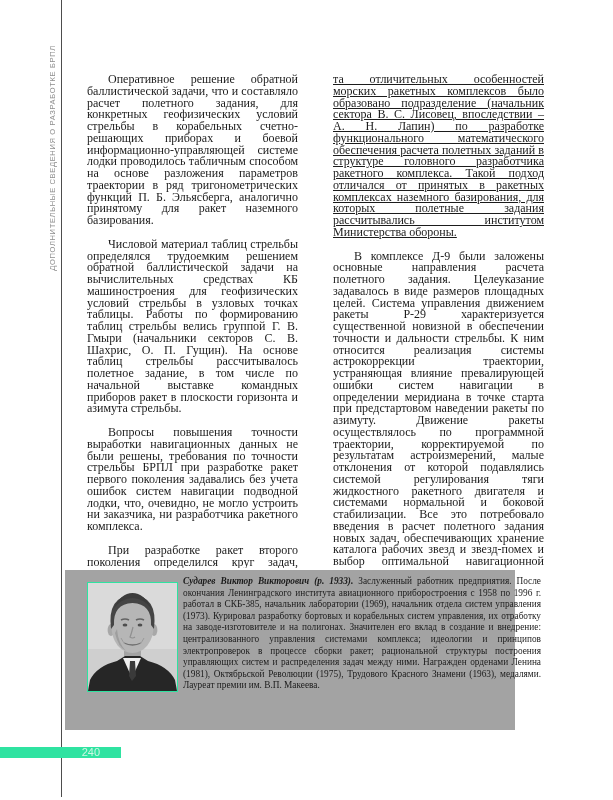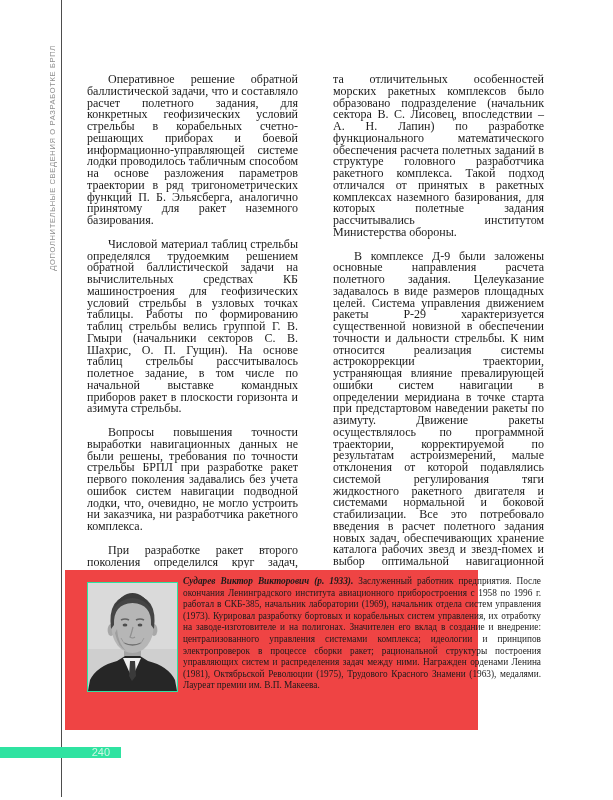--- a/index.html
+++ b/index.html
@@ -10,33 +10,33 @@
   .vrule{position:absolute;left:61px;top:0;width:1px;height:797px;background:#4d4d4d;}
 
   .sidebar-caption{position:absolute;left:52px;top:158px;transform:translate(-50%,-50%) rotate(-90deg);
        transform-origin:center;white-space:nowrap;font-family:"Liberation Sans",sans-serif;
        font-size:7.6px;letter-spacing:0.6px;color:#8d8d8d;}
 
   .columns{position:absolute;left:75px;top:62px;width:482px;height:506px;display:flex;gap:11px;}
   .col{width:235px;height:506px;overflow:hidden;}
   .col p{margin:12px;text-indent:21px;font-size:12px;line-height:11.75px;text-align:justify;
        hyphens:auto;-webkit-hyphens:auto;}
-  .col-right p:first-child{text-indent:0;}
+  .col-right p:first-child{text-indent:0;text-decoration:underline;}
 
-  .bio-box{position:absolute;left:65px;top:570px;width:413px;height:160px;background:#ef4444;}
+  .bio-box{position:absolute;left:65px;top:570px;width:450px;height:160px;background:#a3a3a3;}
   .photo-frame{position:absolute;left:22px;top:12px;width:89px;height:108px;
        border:1.5px solid var(--accent,#2fe3a1);box-sizing:content-box;background:#d9d9d9;}
   .photo-frame svg{display:block;width:89px;height:108px;}
   .bio-text{position:absolute;left:118px;top:6px;width:358px;font-size:9.3px;line-height:11.6px;
        text-align:justify;hyphens:auto;-webkit-hyphens:auto;}
   .bio-name{font-weight:bold;font-style:italic;}
 
   .page-num-bar{position:absolute;left:0;top:747px;width:121px;height:11px;
        background:var(--accent,#2fe3a1);display:flex;align-items:center;justify-content:flex-end;
-       padding-right:11px;box-sizing:border-box;}
+       padding-right:21px;box-sizing:border-box;}
   .page-num{font-family:"Liberation Sans",sans-serif;font-size:11px;line-height:11px;color:#ccf7e3;}
 
   .footer-credit{position:absolute;right:56px;top:746px;font-family:"Liberation Sans",sans-serif;
        font-size:8.3px;color:#7d9c96;white-space:nowrap;}
 </style>
 </head>
 <body>
 
 <div class="page">
 

